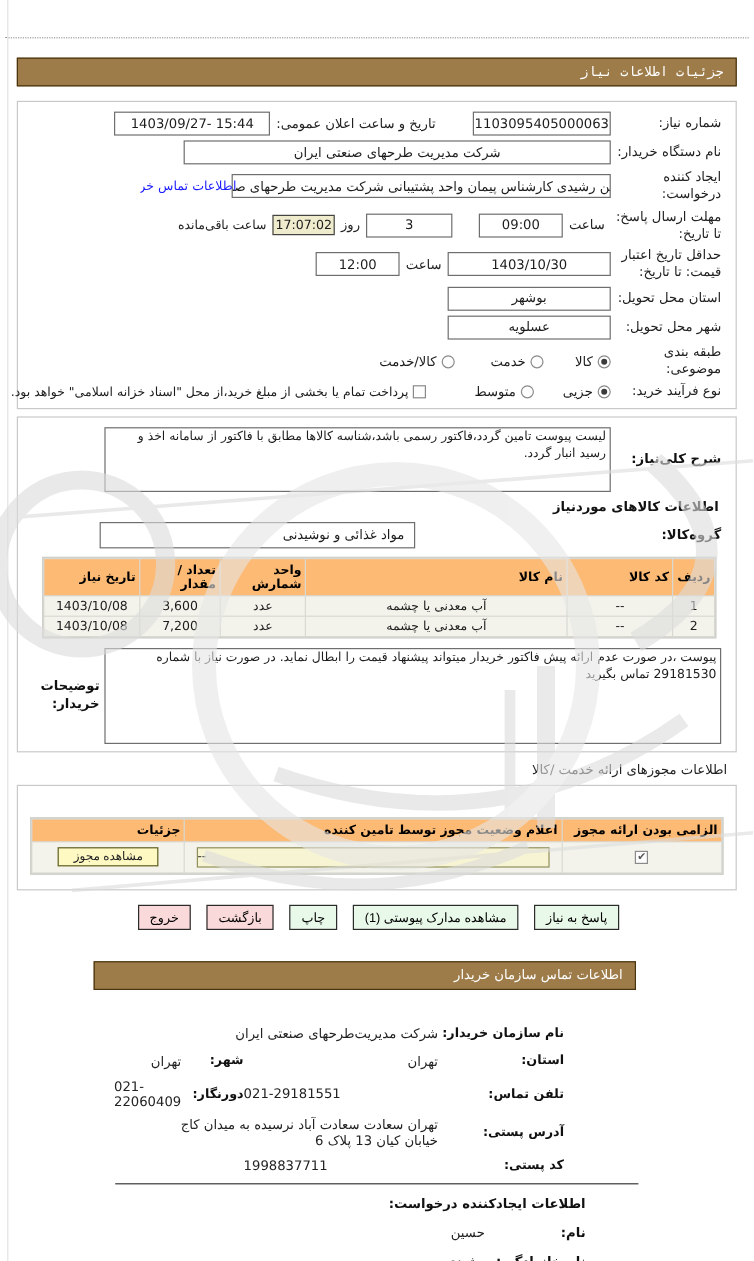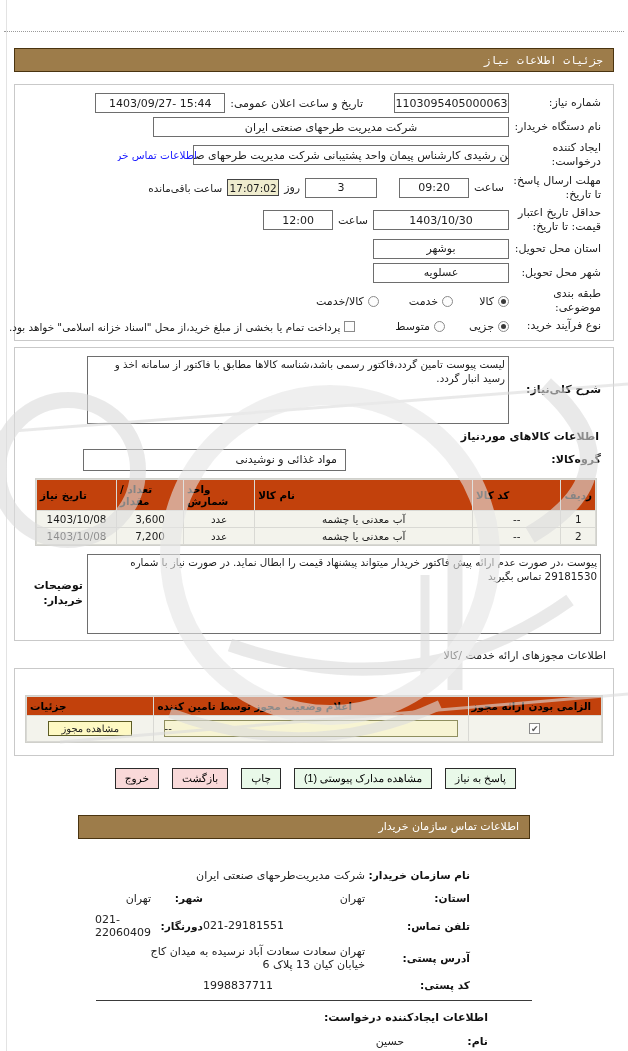--- a/index.html
+++ b/index.html
@@ -29,27 +29,27 @@
   .radio { width:11px; height:11px; border:1px solid #8a8a8a; border-radius:50%; background:#fdfdfd; position:relative; flex:none; margin-left:4px; }
   .radio.on::after { content:""; position:absolute; inset:2px; border-radius:50%; background:#3a3a3a; }
   .chk { width:11px; height:11px; border:1px solid #8a8a8a; background:#fdfdfd; position:relative; flex:none; margin-left:4px; font-size:9px; line-height:10px; text-align:center; color:#555; }
   .opt { display:flex; align-items:center; margin-left:30px; }
   .note { font-size:10.4px; white-space:nowrap; }
 
   .blbl { font-weight:bold; color:#111; }
   .txtarea { border:1px solid #6e6e6e; background:#fff; padding:1px 3px; font-size:10.3px; line-height:1.35; overflow:hidden; }
   .desc-row { display:flex; align-items:center; margin-bottom:6px; }
   .desc-lbl { width:92px; flex:none; }
-  .desc-box { width:422px; height:68px; flex:none; }
+  .desc-box { width:422px; height:54px; flex:none; }
   .sec-head { margin:2px 2px 6px; }
   .group-row { display:flex; align-items:center; margin-bottom:7px; }
   .group-box { width:263px; height:22px; justify-content:flex-start; padding-right:8px; margin-right:195px; }
 
   table.tbl { border-collapse:separate; border-spacing:1px; background:#d9d9d4; border:1px solid #d0d0cb; }
-  .tbl th { background:#c2410c; color:#000; font-weight:bold; font-size:10.4px; padding:3px 3px; text-align:left; }
+  .tbl th { background:#fdba74; color:#000; font-weight:bold; font-size:10.4px; padding:3px 3px; text-align:right; }
   .tbl td { background:#f3f3ec; font-size:10.4px; padding:2px 3px; text-align:center; white-space:nowrap; }
   .goods-wrap { margin:0 4px 8px 8px; }
 
   .com-row { display:flex; align-items:center; }
   .com-lbl { width:56px; flex:none; line-height:1.35; }
   .com-box { flex:1; height:80px; }
 
   .permits-head { margin:8px 22px 0 0; color:#222; }
   .beige { background:#f7f4d3; border:1px solid #8f8f5f; }
   .khaki-btn { background:#fef9c3; border:1px solid #5c5c24; color:#222; font-size:10px; padding:1px 12px; white-space:nowrap; cursor:pointer; }
@@ -116,21 +116,21 @@
 
     <div class="row">
       <div class="lbl">ایجاد کننده درخواست:</div>
       <div class="inp" style="width:316px">حسین رشیدی کارشناس پیمان واحد  پشتیبانی شرکت مدیریت طرحهای  صنعتی</div>
       <span class="link">اطلاعات تماس خریدار</span>
     </div>
 
     <div class="row">
       <div class="lbl">مهلت ارسال پاسخ: تا تاریخ:</div>
       <div class="slbl">ساعت</div>
-      <div class="inp ltr" style="width:70px">09:20</div>
+      <div class="inp ltr" style="width:70px">09:00</div>
       <div class="sp" style="width:22px"></div>
       <div class="inp ltr" style="width:72px">3</div>
       <div class="slbl">روز</div>
       <div class="cd ltr">17:07:02</div>
       <div class="slbl" style="font-size:10.4px">ساعت باقی‌مانده</div>
     </div>
 
     <div class="row">
       <div class="lbl">حداقل تاریخ اعتبار قیمت: تا تاریخ:</div>
       <div class="inp ltr" style="width:136px">1403/10/30</div>

